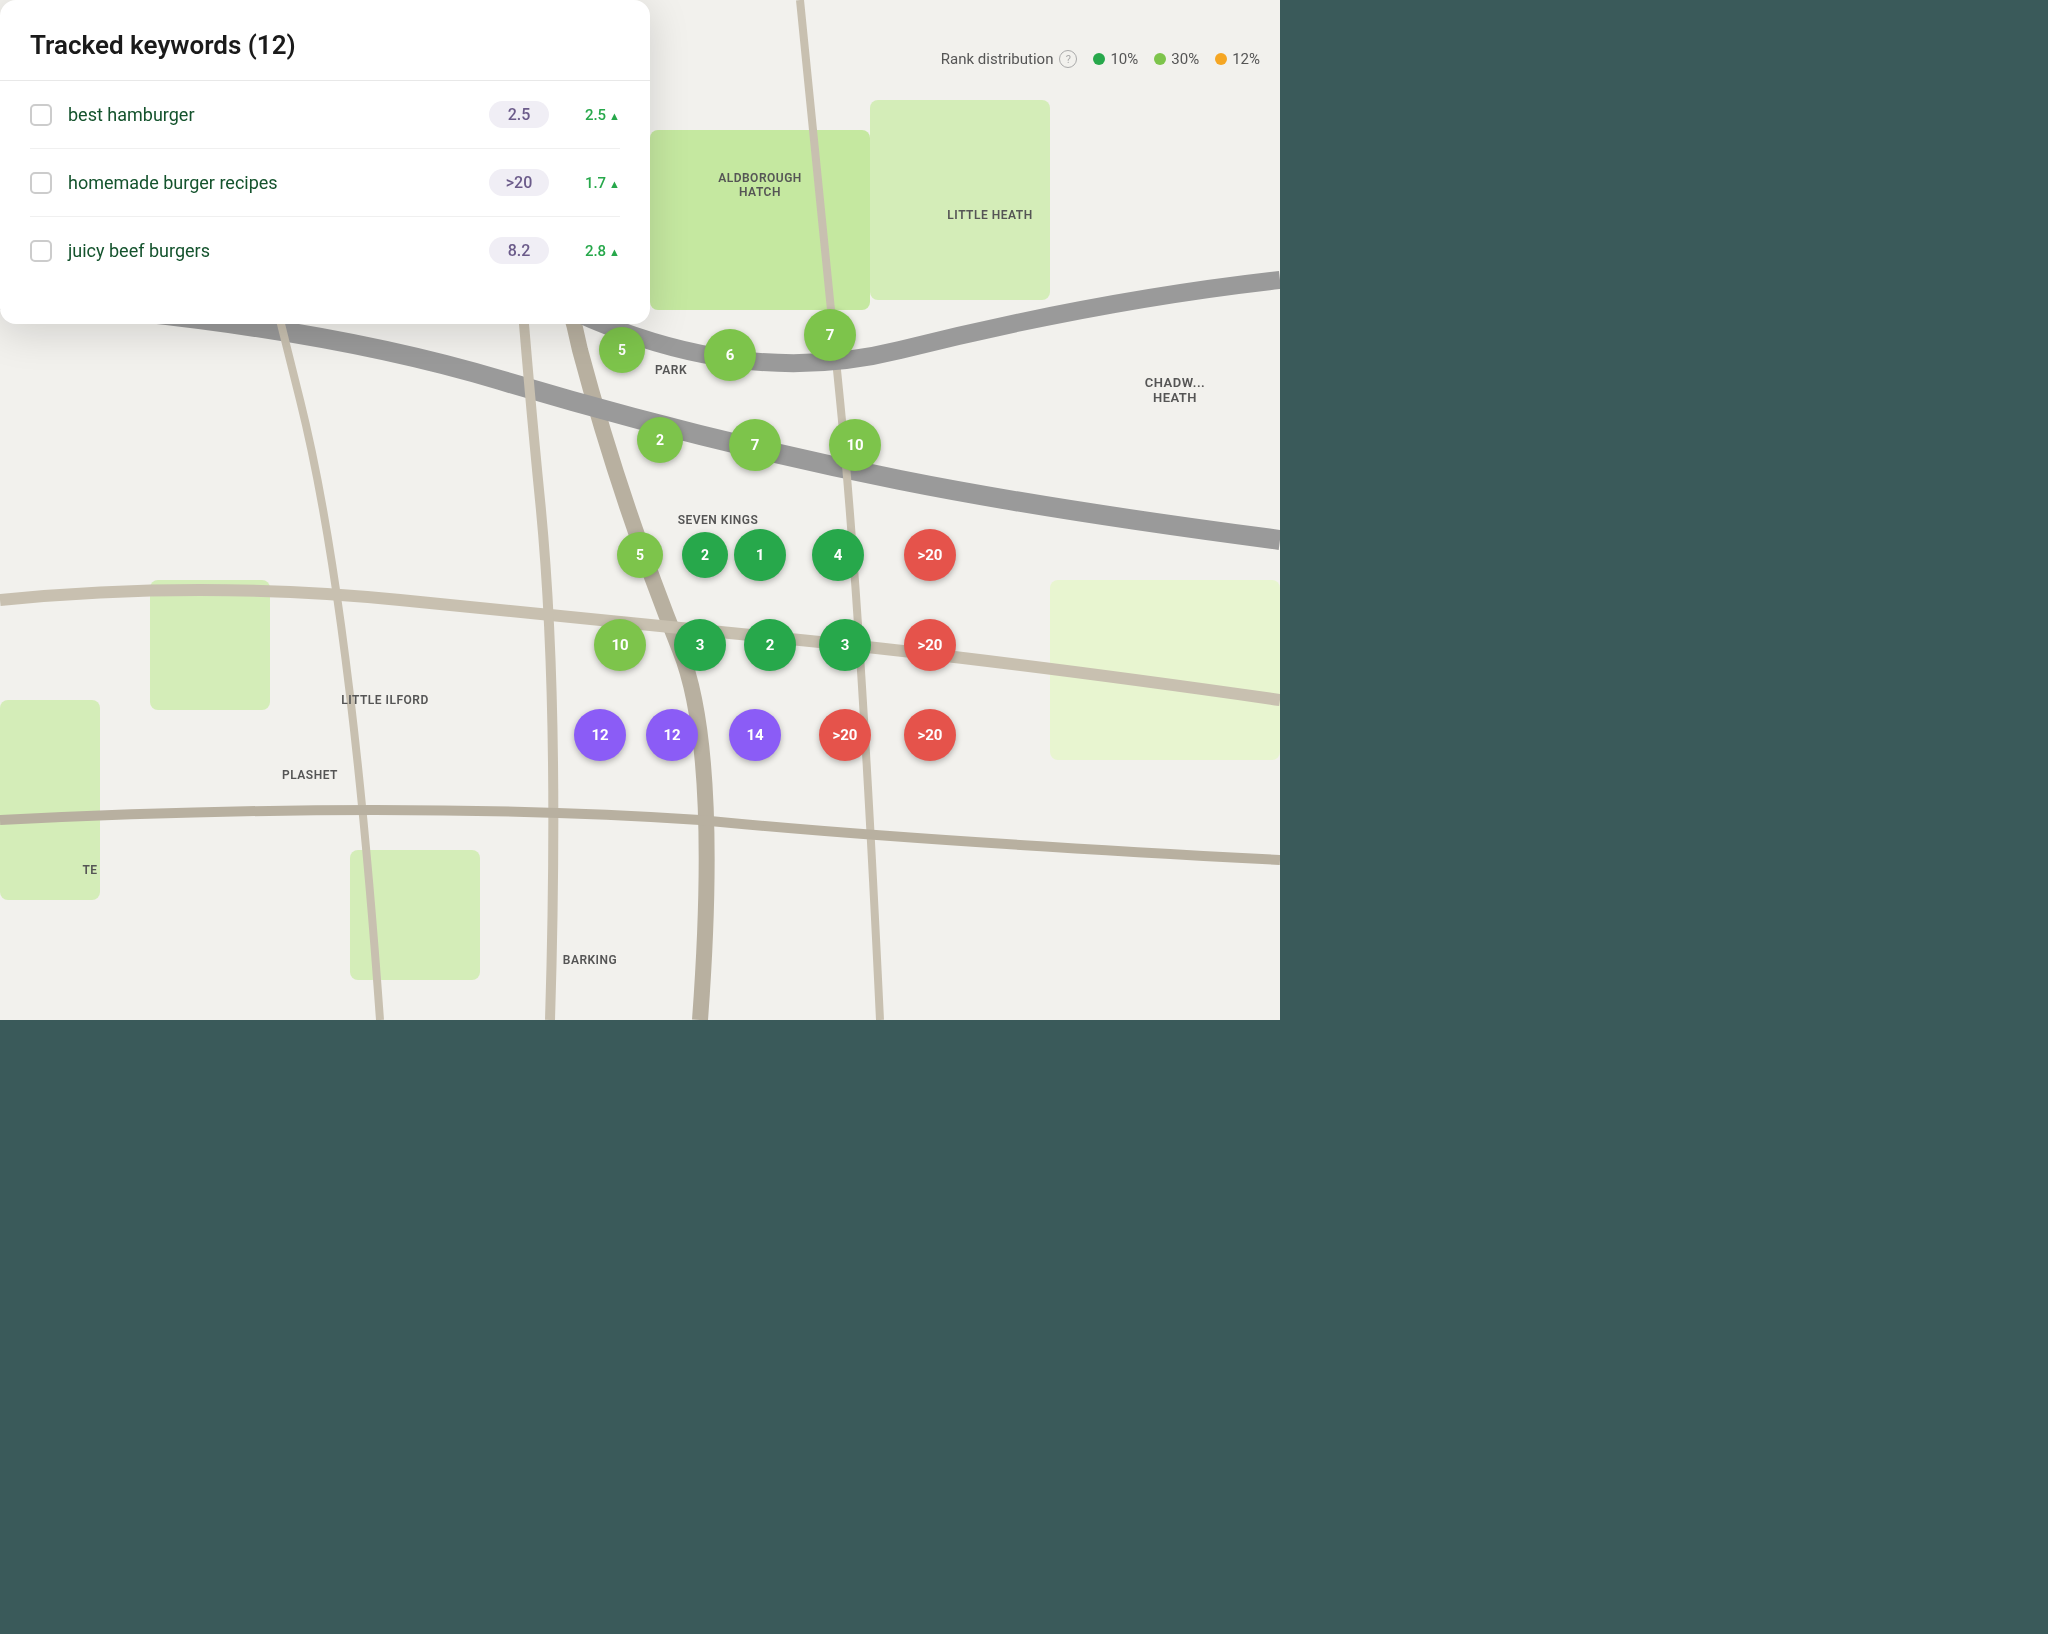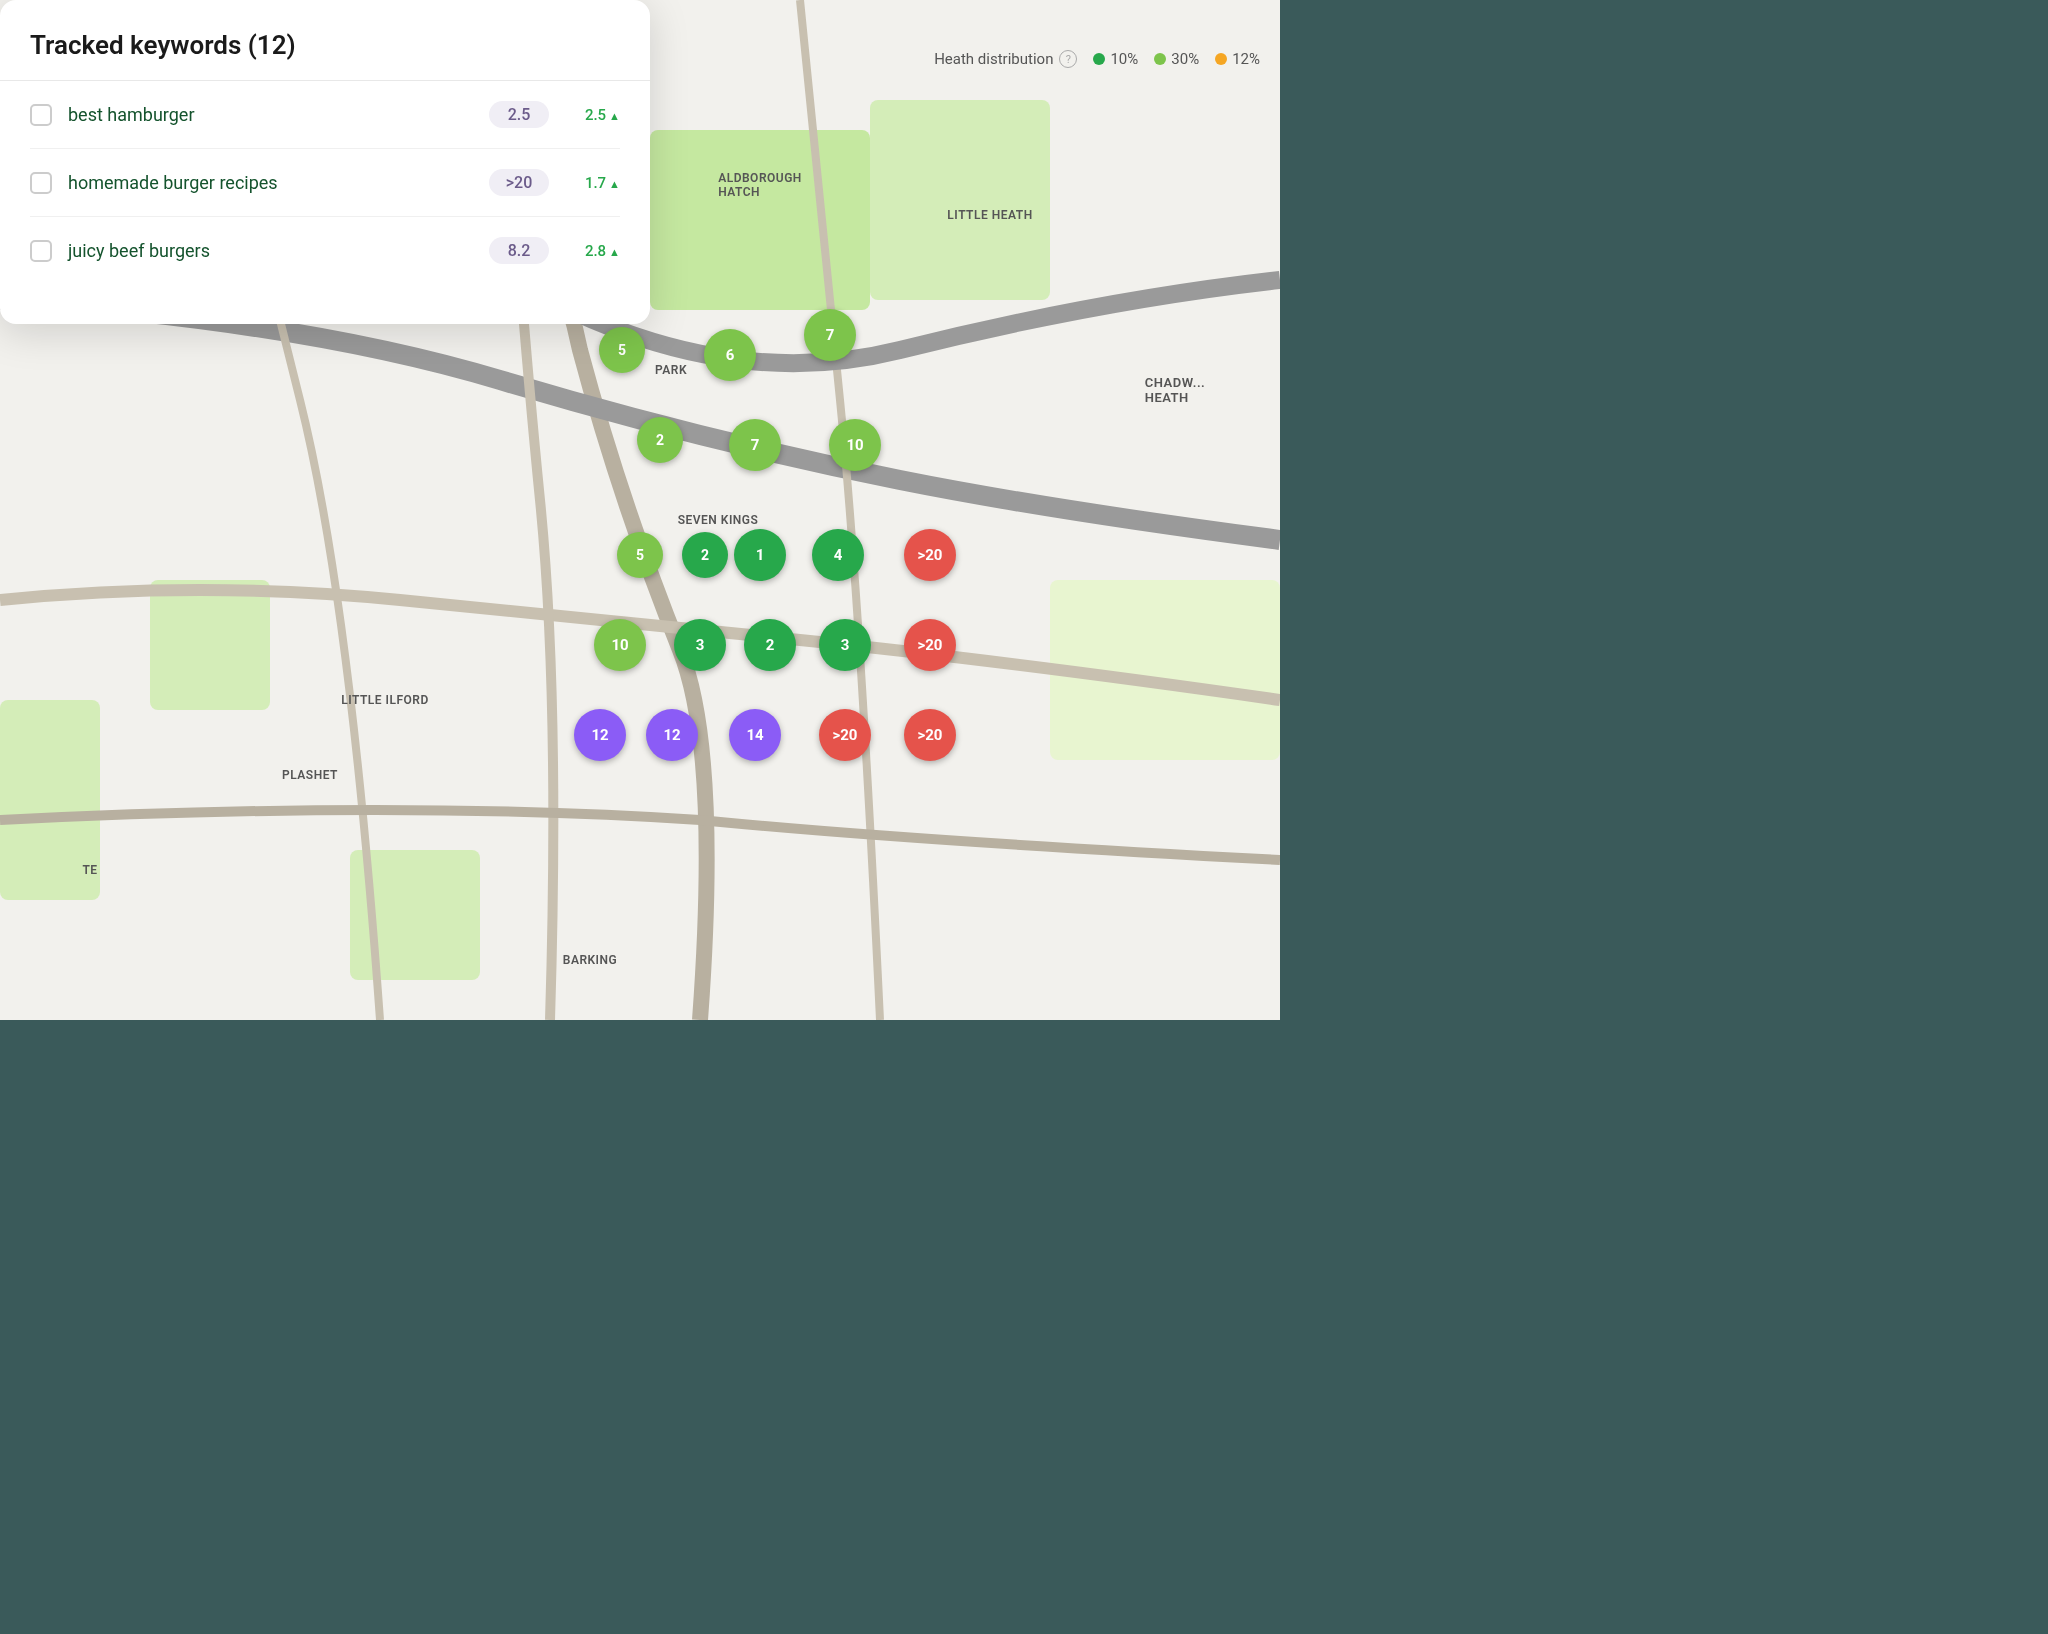--- a/index.html
+++ b/index.html
@@ -11,20 +11,21 @@
       position: relative;
       overflow: hidden;
     }
 
     
     .map-container {
       position: absolute;
       top: 0; left: 0; right: 0; bottom: 0;
       background: #e8e8e8;
       overflow: hidden;
+      text-align: center;
     }
 
     .map-bg {
       position: absolute;
       top: 0; left: 0; right: 0; bottom: 0;
       background: #f2f1ed;
     }
 
     
     .map-svg {
@@ -271,21 +272,21 @@
       <div class="map-pin medium pin-orange" style="left: 755px; top: 735px;">14</div>
       <div class="map-pin medium pin-red" style="left: 845px; top: 735px;">&gt;20</div>
       <div class="map-pin medium pin-red" style="left: 930px; top: 735px;">&gt;20</div>
       <div class="map-pin small pin-green-light" style="left: 622px; top: 350px;">5</div>
       <div class="map-pin small pin-green-light" style="left: 660px; top: 440px;">2</div>
     </div>
 </div>
 
 <div class="rank-distribution">
   <div class="rank-dist-label">
-    <span>Heath distribution</span>
+    <span>Rank distribution</span>
     <span class="rank-dist-help">?</span>
   </div>
   <div class="rank-legend-item">
     <div class="legend-dot" style="background:#27a84b;"></div>
     <span>10%</span>
   </div>
   <div class="rank-legend-item">
     <div class="legend-dot" style="background:#7dc44b;"></div>
     <span>30%</span>
   </div>

